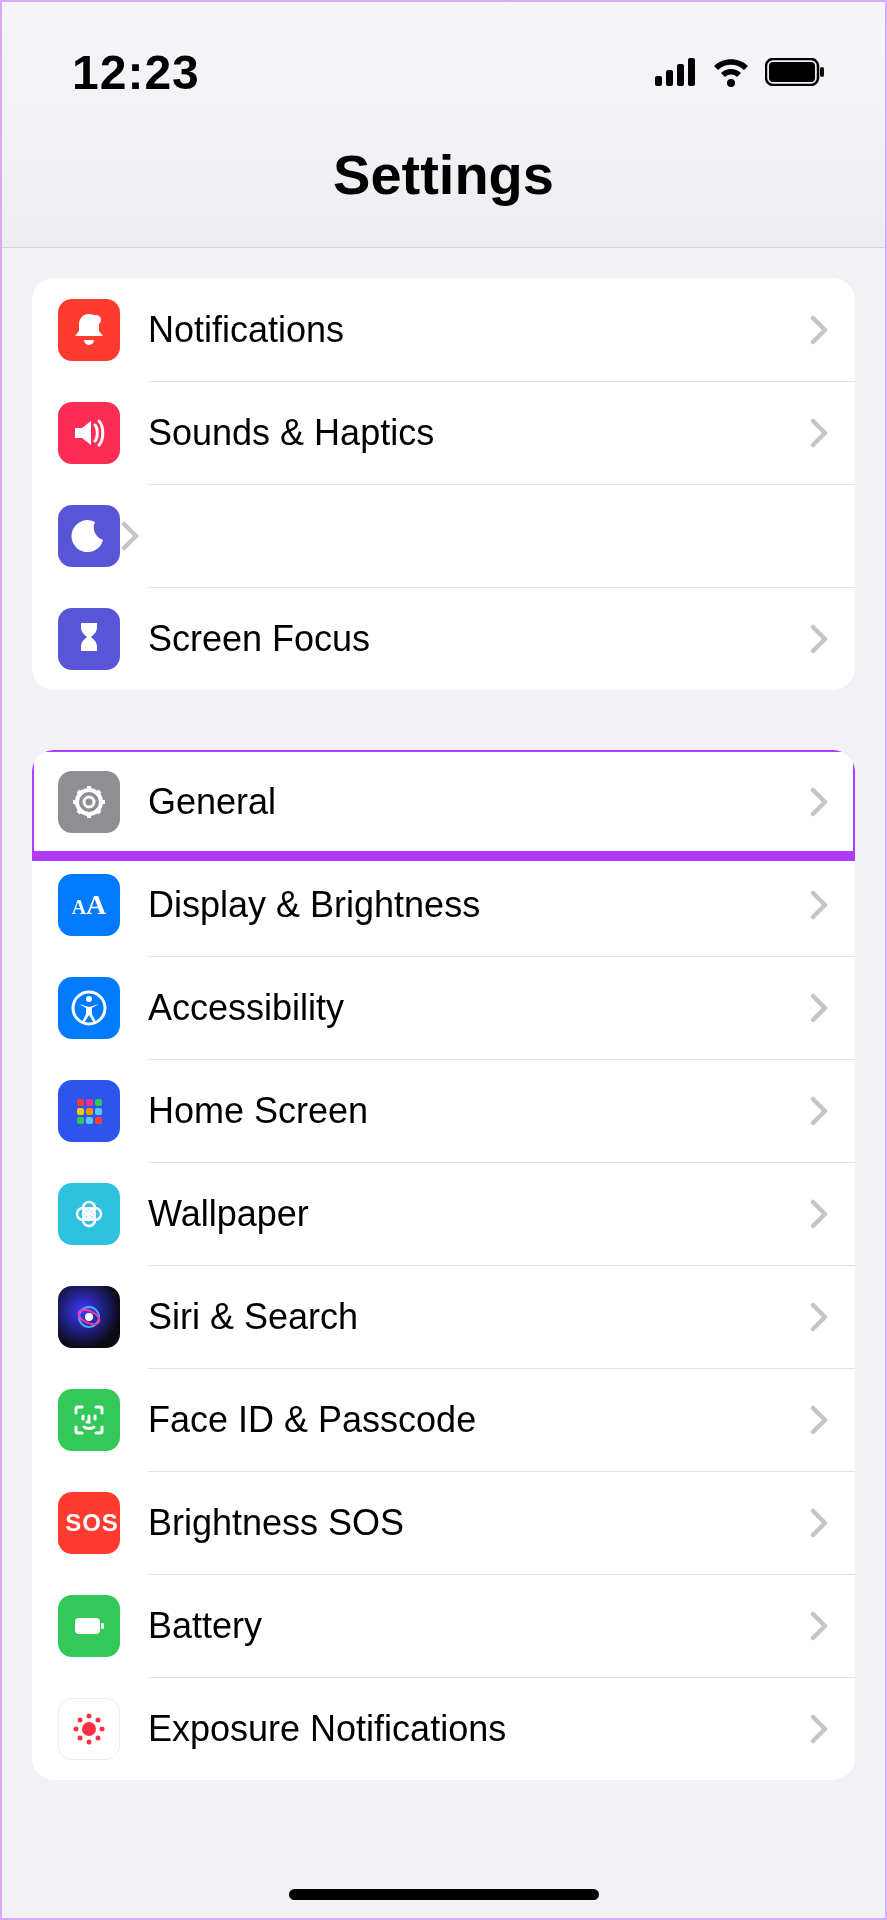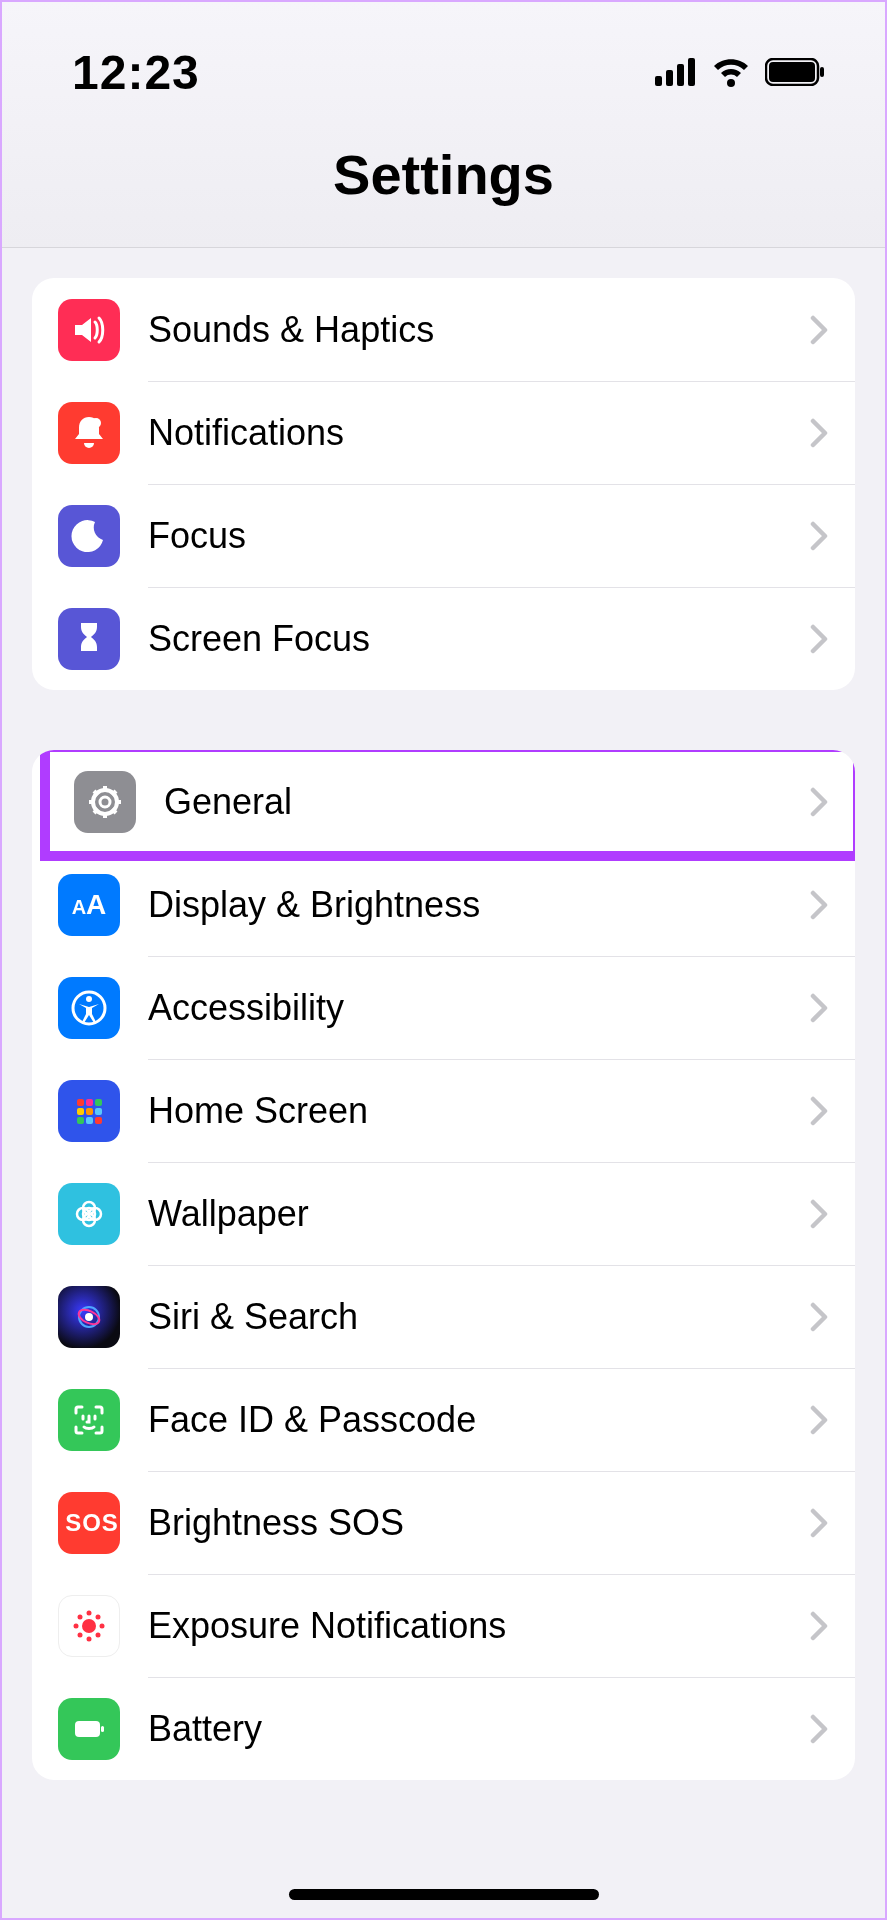--- a/index.html
+++ b/index.html
@@ -81,21 +81,20 @@
     color: #c5c5c9;
     flex-shrink: 0;
   }
   .chevron svg { width: 20px; height: 30px; display:block; }
   
   .highlight {
     outline: 10px solid #b03cff;
     outline-offset: -2px;
     position: relative;
     z-index: 1;
-    margin-left: 16px;
   }
   
   .bg-red     { background:#ff3b30; }
   .bg-pink    { background:#ff2d55; }
   .bg-indigo  { background:#5856d6; }
   .bg-gray    { background:#8e8e93; }
   .bg-blue    { background:#007aff; }
   .bg-bluehome{ background:#2f54eb; }
   .bg-cyan    { background:#2fc1e0; }
   .bg-siri    { background:radial-gradient(circle at 40% 40%, #3a3aff, #0a0a12 72%); }
@@ -107,21 +106,21 @@
     position:absolute;
     bottom:18px;
     left:50%;
     transform:translateX(-50%);
     width:310px;
     height:11px;
     background:#000;
     border-radius:10px;
   }
   .sos-text { font-weight:800; font-size:24px; color:#fff; letter-spacing:1px; }
-  .aa-text  { font-weight:700; font-size:28px; color:#fff; }
+  .aa-text  { font-weight:700; font-size:28px; color:#fff;font-family:Liberation Serif, serif; }
   .aa-text .small { font-size:20px; }
 </style>
 </head>
 <body>
 
 <div class="status-bar">
   <div class="status-time">12:23</div>
   <div class="status-right">
     <span>
       <svg width="42" height="28" viewBox="0 0 42 28">
@@ -152,57 +151,56 @@
   </div>
 </div>
 
 <div class="header">
   <div class="header-title">Settings</div>
 </div>
 
 <div class="group">
 
   <div class="row">
-    <div class="row-icon bg-pink">
-      <svg viewBox="0 0 40 40" fill="#fff">
-          <path d="M6 15v10h7l9 7V8l-9 7z"></path>
-          <path d="M26 12c3 3 3 13 0 16M30 8c5 5 5 19 0 24" fill="none" stroke="#fff" stroke-width="3" stroke-linecap="round"></path>
-        </svg>
-    </div>
-    <div class="row-label">Sounds &amp; Haptics</div>
-    <div class="chevron">
-        <svg viewBox="0 0 12 20">
-          <path d="M2 2l8 8-8 8" fill="none" stroke="currentColor" stroke-width="3" stroke-linecap="round" stroke-linejoin="round"></path>
-        </svg>
-      </div>
-  </div>
-
-  <div class="row">
     <div class="row-icon bg-red">
       <svg viewBox="0 0 40 40" fill="#fff">
           <path d="M20 4c-6 0-10 4-10 11v6l-4 5h28l-4-5v-6c0-7-4-11-10-11z"></path>
           <circle cx="27" cy="10" r="5"></circle>
           <path d="M15 30a5 5 0 0010 0z"></path>
         </svg>
     </div>
     <div class="row-label">Notifications</div>
     <div class="chevron">
         <svg viewBox="0 0 12 20">
           <path d="M2 2l8 8-8 8" fill="none" stroke="currentColor" stroke-width="3" stroke-linecap="round" stroke-linejoin="round"></path>
         </svg>
       </div>
   </div>
 
   <div class="row">
+    <div class="row-icon bg-pink">
+      <svg viewBox="0 0 40 40" fill="#fff">
+          <path d="M6 15v10h7l9 7V8l-9 7z"></path>
+          <path d="M26 12c3 3 3 13 0 16M30 8c5 5 5 19 0 24" fill="none" stroke="#fff" stroke-width="3" stroke-linecap="round"></path>
+        </svg>
+    </div>
+    <div class="row-label">Sounds &amp; Haptics</div>
+    <div class="chevron">
+        <svg viewBox="0 0 12 20">
+          <path d="M2 2l8 8-8 8" fill="none" stroke="currentColor" stroke-width="3" stroke-linecap="round" stroke-linejoin="round"></path>
+        </svg>
+      </div>
+  </div>
+
+  <div class="row">
     <div class="row-icon bg-indigo">
       <svg viewBox="0 0 40 40" fill="#fff">
           <path d="M26 6A16 16 0 1034 24 13 13 0 0126 6z"></path>
         </svg>
     </div>
-    <div class="row-label">Focus</div>
     <div class="chevron">
         <svg viewBox="0 0 12 20">
           <path d="M2 2l8 8-8 8" fill="none" stroke="currentColor" stroke-width="3" stroke-linecap="round" stroke-linejoin="round"></path>
         </svg>
       </div>
   </div>
 
   <div class="row">
     <div class="row-icon bg-indigo">
       <svg viewBox="0 0 40 40" fill="#fff">
@@ -347,20 +345,35 @@
           <path d="M2 2l8 8-8 8" fill="none" stroke="currentColor" stroke-width="3" stroke-linecap="round" stroke-linejoin="round"></path>
         </svg>
       </div>
   </div>
 
   <div class="row">
     <div class="row-icon bg-sosred">
       <span class="sos-text">SOS</span>
     </div>
     <div class="row-label">Brightness SOS</div>
+    <div class="chevron">
+        <svg viewBox="0 0 12 20">
+          <path d="M2 2l8 8-8 8" fill="none" stroke="currentColor" stroke-width="3" stroke-linecap="round" stroke-linejoin="round"></path>
+        </svg>
+      </div>
+  </div>
+
+  <div class="row">
+    <div class="row-icon bg-green">
+      <svg viewBox="0 0 40 40">
+          <rect x="6" y="12" width="25" height="16" rx="4" fill="#fff"></rect>
+          <rect x="32" y="17" width="3" height="6" rx="1.5" fill="#fff"></rect>
+        </svg>
+    </div>
+    <div class="row-label">Battery</div>
     <div class="chevron">
         <svg viewBox="0 0 12 20">
           <path d="M2 2l8 8-8 8" fill="none" stroke="currentColor" stroke-width="3" stroke-linecap="round" stroke-linejoin="round"></path>
         </svg>
       </div>
   </div>
 
   <div class="row">
     <div class="row-icon bg-white">
       <svg viewBox="0 0 40 40">
@@ -378,30 +391,15 @@
         </svg>
     </div>
     <div class="row-label">Exposure Notifications</div>
     <div class="chevron">
         <svg viewBox="0 0 12 20">
           <path d="M2 2l8 8-8 8" fill="none" stroke="currentColor" stroke-width="3" stroke-linecap="round" stroke-linejoin="round"></path>
         </svg>
       </div>
   </div>
 
-  <div class="row">
-    <div class="row-icon bg-green">
-      <svg viewBox="0 0 40 40">
-          <rect x="6" y="12" width="25" height="16" rx="4" fill="#fff"></rect>
-          <rect x="32" y="17" width="3" height="6" rx="1.5" fill="#fff"></rect>
-        </svg>
-    </div>
-    <div class="row-label">Battery</div>
-    <div class="chevron">
-        <svg viewBox="0 0 12 20">
-          <path d="M2 2l8 8-8 8" fill="none" stroke="currentColor" stroke-width="3" stroke-linecap="round" stroke-linejoin="round"></path>
-        </svg>
-      </div>
-  </div>
-
 </div>
 
 <div class="home-indicator"></div>
 
 </body></html>

